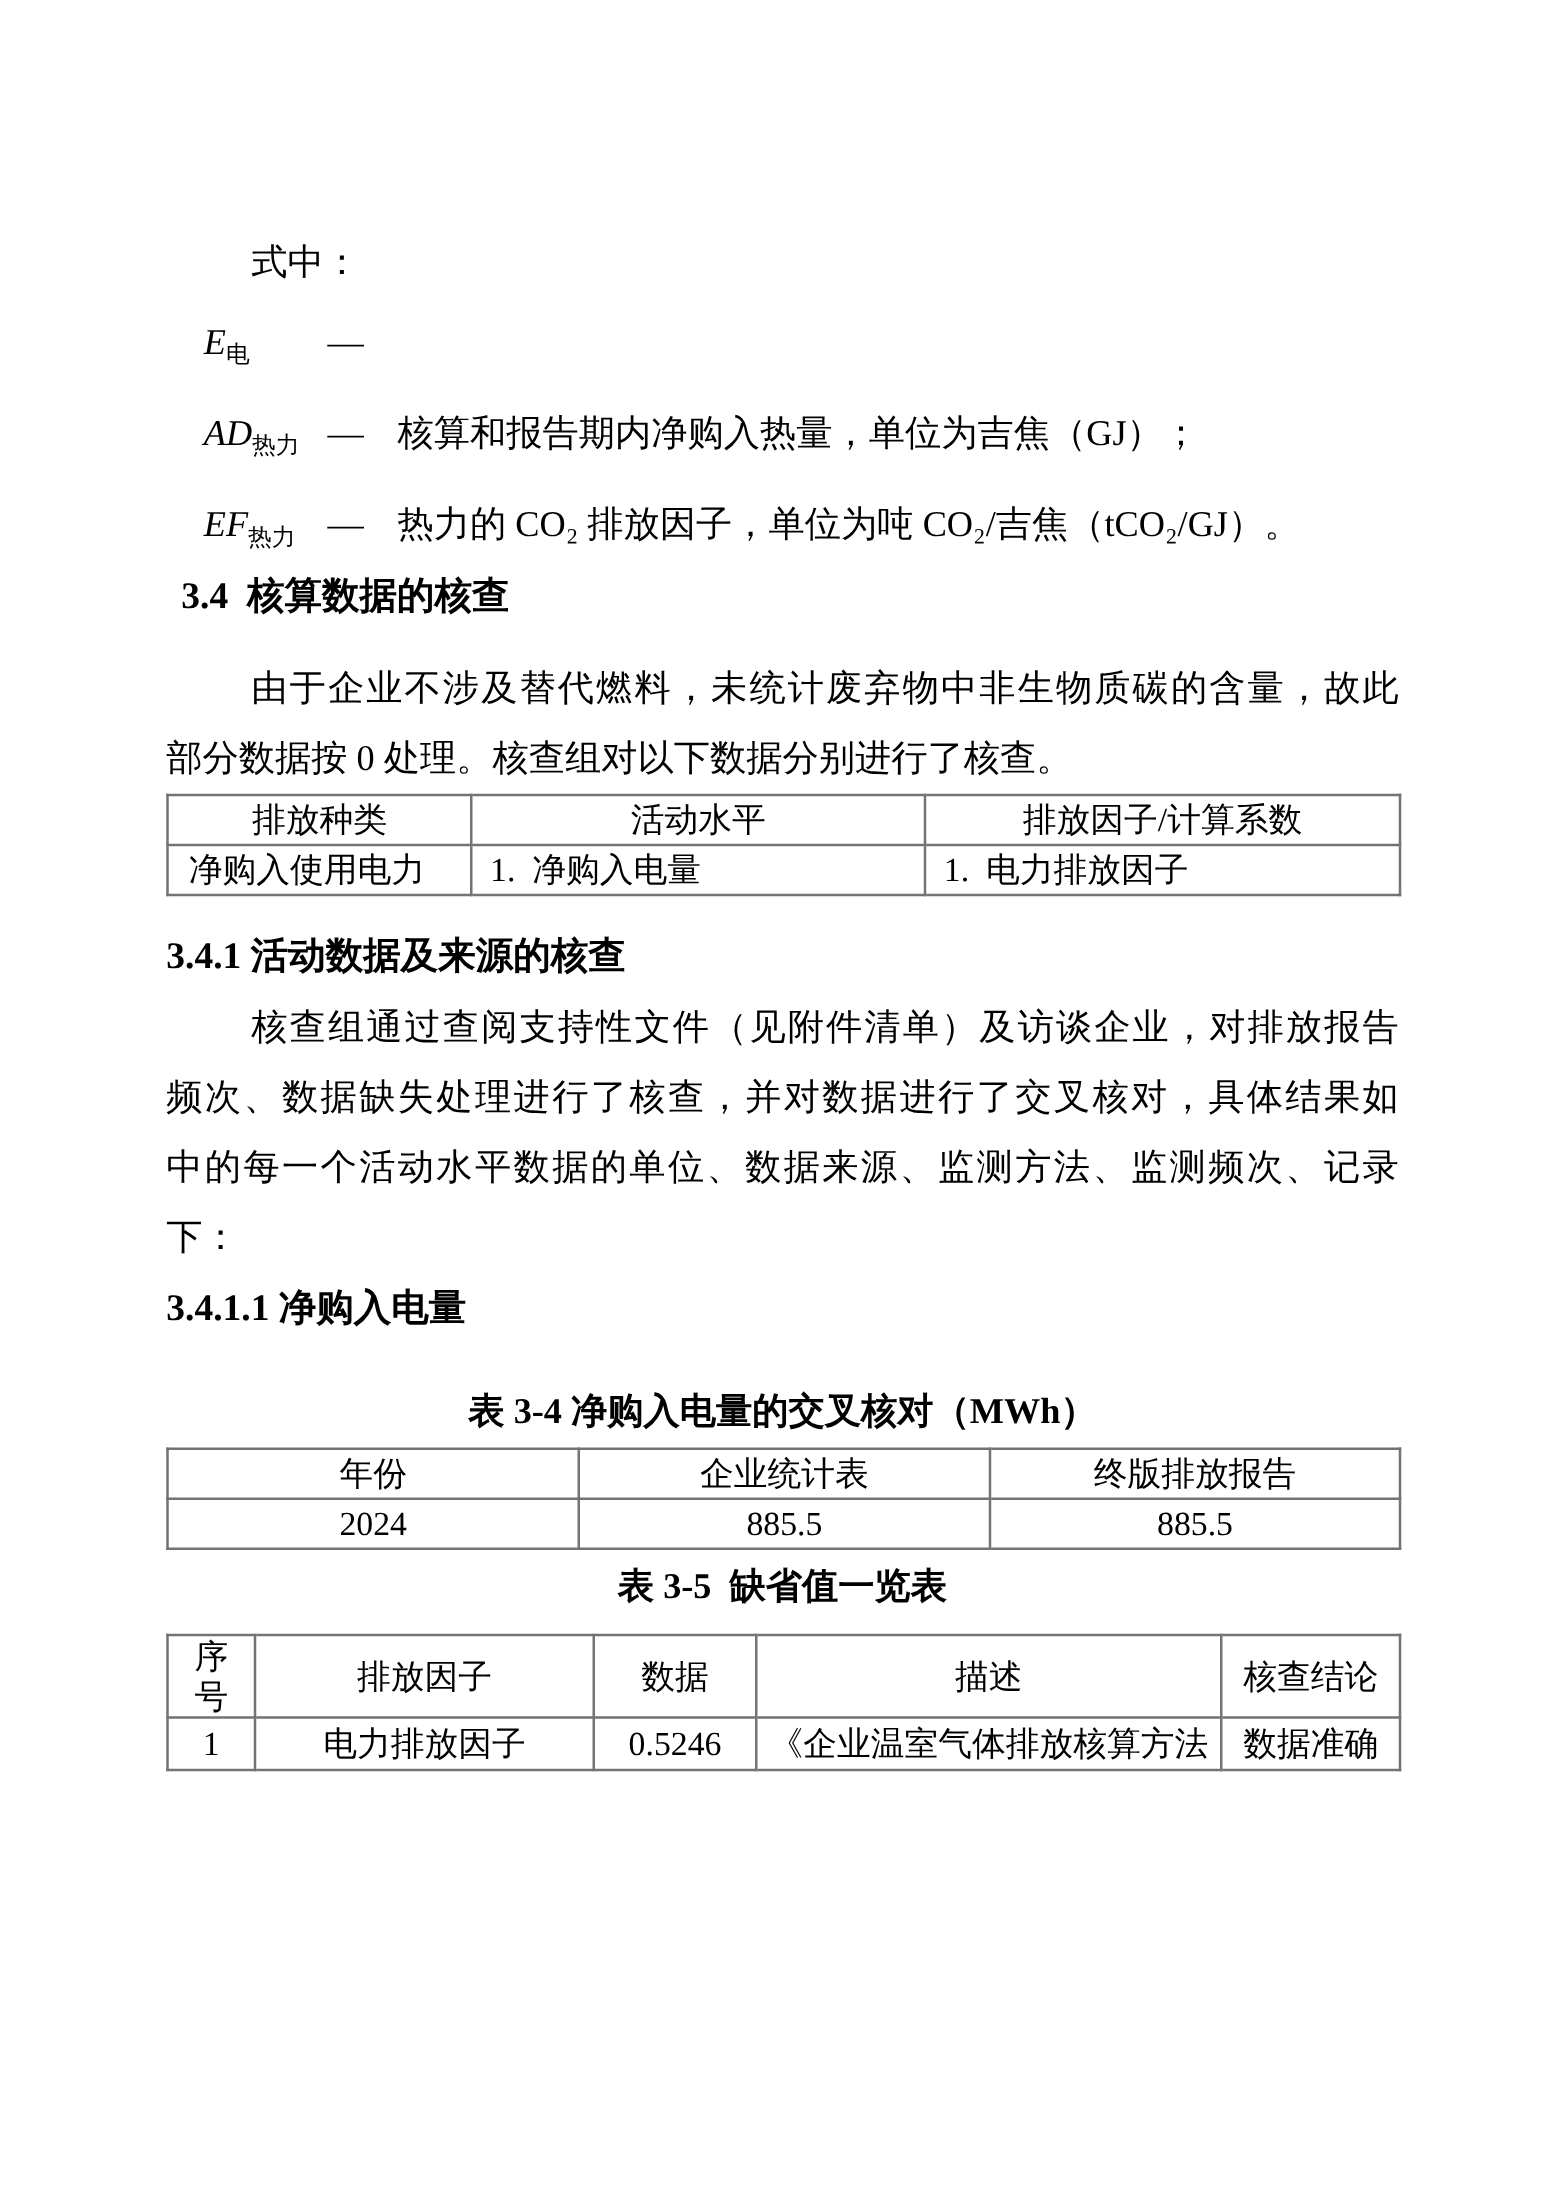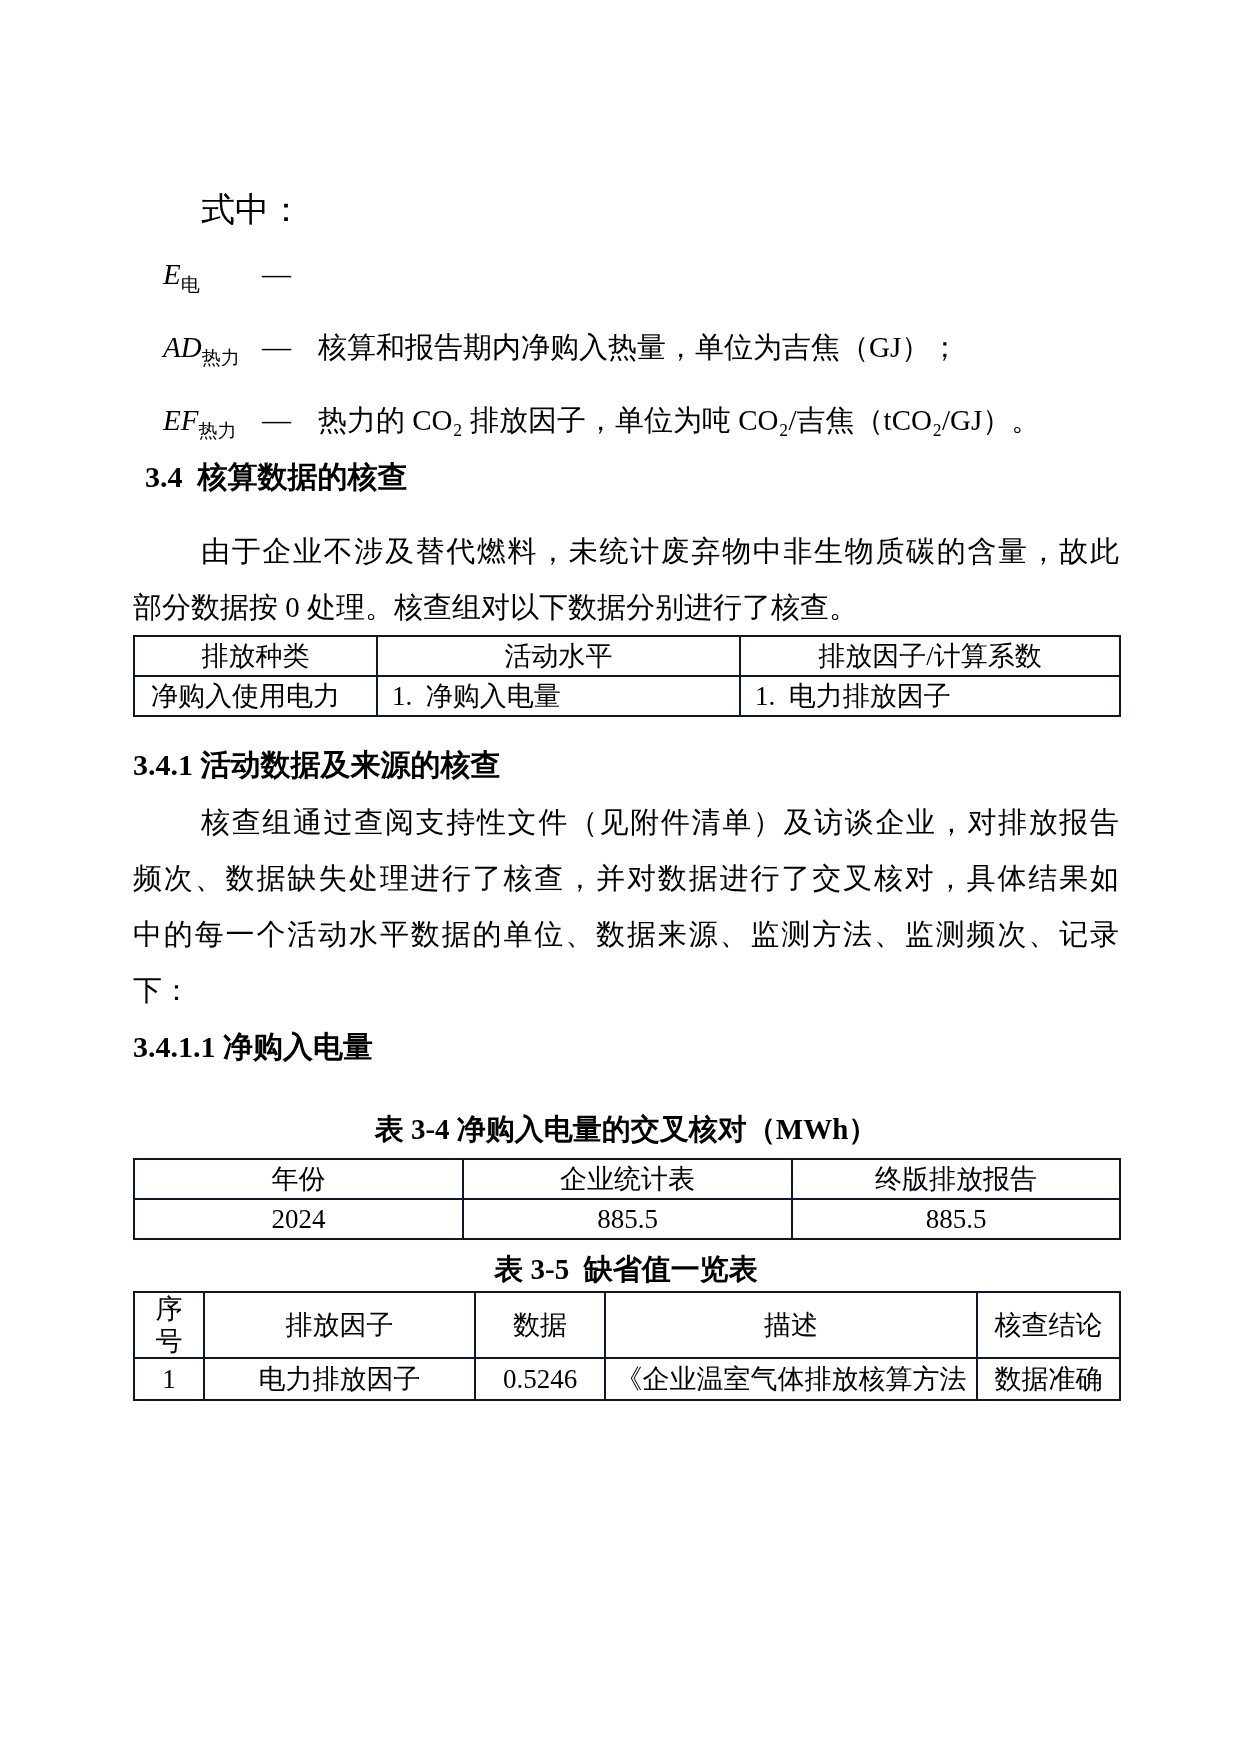--- a/index.html
+++ b/index.html
@@ -6,21 +6,21 @@
   body {
     width:1241px; height:1755px;
     background:#ffffff; color:#000;
     font-family:"Liberation Serif","DejaVu Serif",serif;
     overflow:hidden;
   }
   .page { position:relative; width:1241px; height:1755px; background:#fff; }
   .content { padding:178px 122px 0 133px; box-sizing:border-box; }
 
   
-  .intro { margin:0; font-size:34px; line-height:64px; text-indent:68px; }
+  .intro { margin:0; font-size:29px; line-height:64px; text-indent:68px; }
   .def-row { display:flex; font-size:29px; line-height:64px; }
   .def-row + .def-row { margin-top:9px; }
   .def-sym { width:129px; padding-left:30px; box-sizing:border-box; white-space:nowrap; }
   .def-sym i { font-style:italic; }
   .def-sym sub { font-size:19px; font-style:normal; line-height:0; }
   .def-dash { width:56px; }
   .def-text { flex:1; }
   .def-text .ln { display:block; }
 
   .just { text-align:justify; text-align-last:justify; }
@@ -41,29 +41,29 @@
   .para .line { line-height:56px; height:56px; }
 
   
   .caption { font-weight:700; font-size:29px; text-align:center; line-height:44px; white-space:pre-wrap; }
   .cap33 { margin-top:10px; }
   .cap34 { margin-top:36px; line-height:46px; }
   .cap35 { margin-top:7px;text-align:center; }
 
   
   table { width:100%; border-collapse:collapse; table-layout:fixed; font-size:27px; }
-  td { border:2px solid #0f172a; vertical-align:middle; padding:0; }
+  td { border:2px solid #737373; vertical-align:middle; padding:0; }
   .t33 { margin-top:0; }
   .t33 td { height:38px; }
   .t33 .th { text-align:center; }
   .t33 .c0 { text-align:left; padding-left:16px; }
   .t33 .cl { text-align:left; padding-left:14px; white-space:pre-wrap; }
   .t34 { margin-top:6px; }
   .t34 td { height:38px; text-align:center; }
-  .t35 { margin-top:0;font-family:Liberation Serif, serif; }
+  .t35 { margin-top:16px;font-family:Liberation Serif, serif; }
   .t35 td { text-align:center; }
   .t35 .hrow td { height:62px; line-height:32px; padding:0 12px; }
   .t35 .drow td { height:40px; }
 
   .pagenum { margin-top:62px; text-align:center; font-size:26px; line-height:40px; }
 </style>
 </head>
 <body>
 
 <div class="page">

